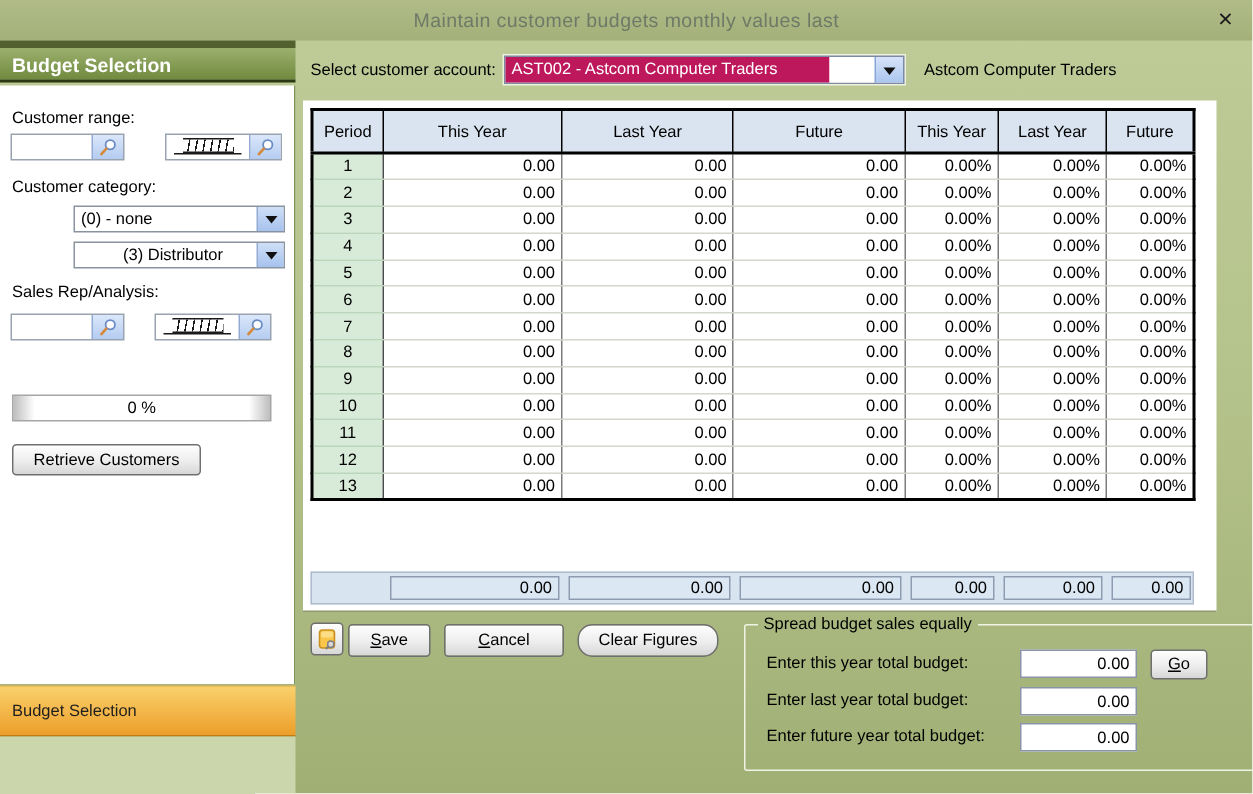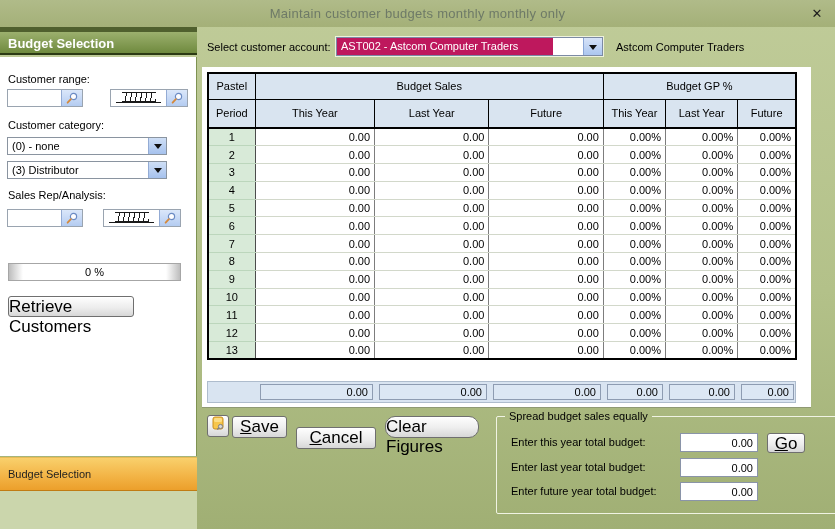--- a/index.html
+++ b/index.html
@@ -30,34 +30,34 @@
   .lookup { position:absolute; height:18px; border:1px solid #9aa4b0; background:#fff;
             display:flex; box-sizing:border-box; }
   .lookup input { flex:1; border:none; outline:none; min-width:0; background:#fff;
                   font-family:inherit; font-size:11px; padding:0 2px; }
   .zzwrap { flex:1; display:flex; align-items:center; padding:0 5px 0 6px; border-bottom:1px solid #1a1a1a; margin:2px 5px 3px 5px; }
   .zz { flex:1; height:8px; border-top:1px solid #1a1a1a; border-bottom:1px solid #1a1a1a;
         background:repeating-linear-gradient(100deg,transparent 0 4px,#1a1a1a 4px 5px); }
   .magbtn { width:20px; background:linear-gradient(180deg,#dbe7fa,#b4ccf1);
             border-left:1px solid #93abd4; display:flex; align-items:center; justify-content:center; }
 
-  .dd { position:absolute; height:18px; width:160px; border:1px solid #8a94a0; background:#fff;
-        display:flex; box-sizing:border-box; }
+  .dd { position:absolute; height:18px; width:141px; border:1px solid #8a94a0; background:#fff;
+        display:flex; box-sizing:border-box;margin-left:42px; }
   .dd-val { flex:1; padding-left:4px; line-height:16px; white-space:nowrap; overflow:hidden; }
   .dd-btn { width:17px; background:linear-gradient(180deg,#cfdff6,#a6c2ee);
             border-left:1px solid #93abd4; display:flex; align-items:center; justify-content:center; }
   .tri { width:0; height:0; border:4px solid transparent; border-top:5px solid #101010; margin-top:5px; }
 
   .progress { position:absolute; left:8px; top:263px; width:173px; height:18px; box-sizing:border-box;
               border:1px solid #a6a6a6; text-align:center; line-height:16px;
               background:linear-gradient(90deg,#bdbdbd 0,#ffffff 14px,#ffffff calc(100% - 14px),#bdbdbd 100%); }
 
   .btn { position:absolute; box-sizing:border-box; border:1px solid #6f6f6f; border-radius:3px;
          background:linear-gradient(180deg,#fefefe,#ededed 55%,#d7d7d7);
-         display:flex; justify-content:center; font-size:17px; color:#000;
+         display:flex; align-items:center; justify-content:center; font-size:11px; color:#000;
          box-shadow:inset 0 1px 0 #fff; }
   .mn { display:inline-block; }
   .mn::first-letter { text-decoration:underline; }
 
   .sb-orange { position:absolute; left:0; top:457px; width:197px; height:34px; box-sizing:border-box;
                background:linear-gradient(180deg,#f9d06c,#f3b547 55%,#ec9f2b);
                border-top:1px solid #e8bb57; border-bottom:1px solid #c07c13;
                line-height:32px; padding-left:8px; color:#1f1f1f; }
   .sb-greenfoot { position:absolute; left:0; top:491px; width:197px; height:38px; background:#cbd6ac; }
 
@@ -107,21 +107,21 @@
   .sp-input { position:absolute; width:78px; height:19px; box-sizing:border-box;
               border:1px solid #8a94a8; font-family:inherit; font-size:11px; text-align:right;
               padding:0 4px; background:#fff; }
 </style>
 </head>
 <body>
 
 <div class="win">
 
   <div class="titlebar">
-    <div class="title-text">Maintain customer budgets monthly monthly only</div>
+    <div class="title-text">Maintain customer budgets monthly values last</div>
     <div class="close-btn">
       <span>✕</span>
     </div>
   </div>
 
   <div class="sb-darkstrip"></div>
   <div class="sb-header">Budget Selection</div>
   <div class="sb-panel"></div>
 
   <div class="sb-label abs" style="left:8px;top:73px;">Customer range:</div>
@@ -148,21 +148,21 @@
   </div>
 
   <div class="sb-label abs" style="left:8px;top:119px;">Customer category:</div>
 
   <div class="dd" style="left:7px;top:137px;">
     <div class="dd-val">(0) - none</div>
     <div class="dd-btn">
         <div class="tri"></div>
       </div>
   </div>
-  <div class="dd" style="left:7px;top:161px;">
+  <div class="dd" style="left:7px;top:161px;padding-left:28px;">
     <div class="dd-val">(3) Distributor</div>
     <div class="dd-btn">
         <div class="tri"></div>
       </div>
   </div>
 
   <div class="sb-label abs" style="left:8px;top:189px;">Sales Rep/Analysis:</div>
 
   <div class="lookup" style="left:7px;top:209px;width:76px;">
     <input style="">
@@ -211,25 +211,20 @@
     <colgroup>
       <col style="width:47px">
         <col style="width:119px">
         <col style="width:114px">
         <col style="width:114px">
       <col style="width:62px">
         <col style="width:72px">
         <col style="width:58px">
     </colgroup>
     <thead>
-      <tr class="gr">
-        <td>Pastel</td>
-        <td colspan="3">Budget Sales</td>
-        <td colspan="3">Budget GP %</td>
-      </tr>
       <tr class="sr">
         <td>Period</td>
         <td>This Year</td>
         <td>Last Year</td>
         <td>Future</td>
         <td>This Year</td>
         <td>Last Year</td>
         <td>Future</td>
       </tr>
     </thead>
@@ -367,21 +362,21 @@
     <svg width="15" height="15" viewBox="0 0 15 15">
       <rect x="2" y="1" width="10" height="12" rx="2" fill="#f7c64b" stroke="#c98f1f"></rect>
       <rect x="3" y="2" width="8" height="4" rx="1.5" fill="#fbdd85" stroke="none"></rect>
       <circle cx="9.5" cy="10.5" r="2.1" fill="#d8d8d8" stroke="#808080"></circle>
       <line x1="8" y1="12" x2="6.2" y2="13.6" stroke="#808080" stroke-width="1.4"></line>
     </svg>
   </div>
   <div class="btn" style="left:232px;top:416px;width:55px;height:22px;">
     <span class="mn">Save</span>
   </div>
-  <div class="btn" style="left:296px;top:416px;width:80px;height:22px;margin-top:11px;">
+  <div class="btn" style="left:296px;top:416px;width:80px;height:22px;">
     <span class="mn">Cancel</span>
   </div>
   <div class="btn" style="left:385px;top:416px;width:94px;height:22px;border-radius:10px;">
     <span>Clear Figures</span>
   </div>
 
   <fieldset class="spread" style="position:absolute;">
     <legend>Spread budget sales equally</legend>
     <div class="sp-label" style="left:14px;top:14px;">Enter this year total budget:</div>
     <input class="sp-input" style="left: 183px; top: 11px;" value="0.00">

